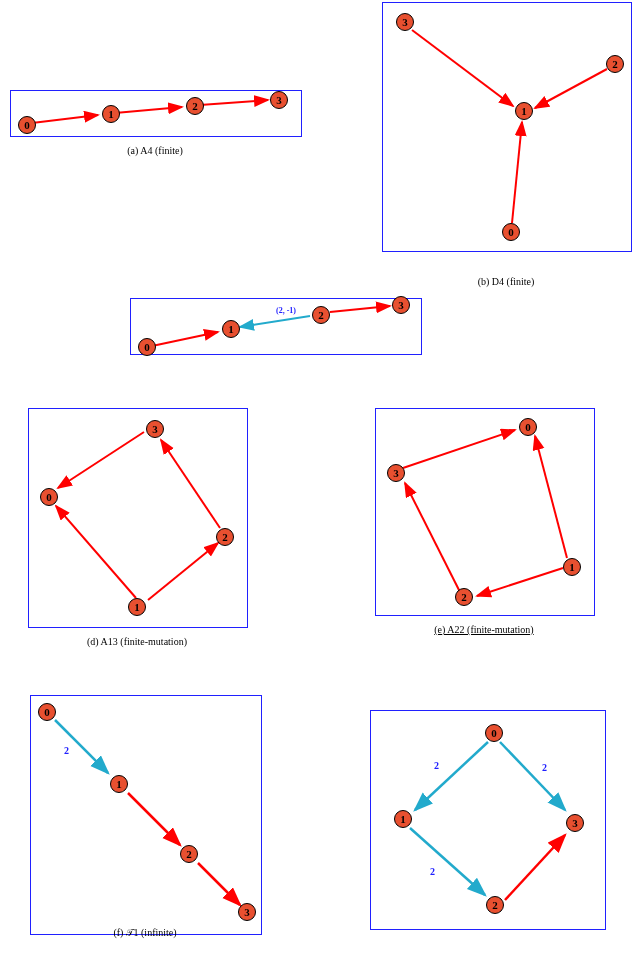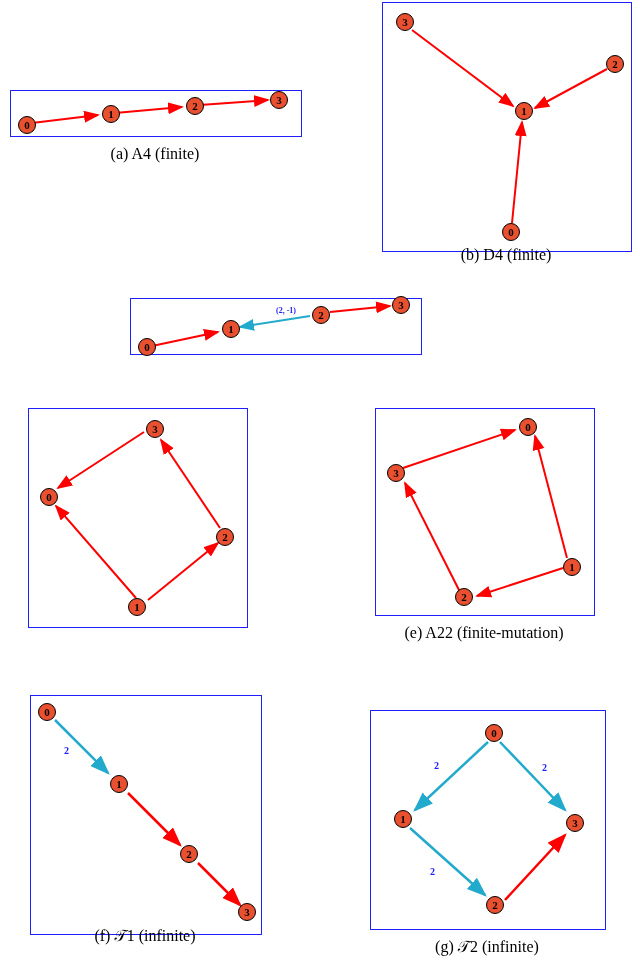--- a/index.html
+++ b/index.html
@@ -18,21 +18,21 @@
 }
 .box {
   border: 1.5px solid #2020ff;
   background: white;
   position: absolute;
 }
 .caption {
   position: absolute;
   width: 100%;
   text-align: center;
-  font-size: 16px;
+  font-size: 10px;
 }
 .node {
   position: absolute;
   width: 18px;
   height: 18px;
   border-radius: 50%;
   background: #e85030;
   border: 1.5px solid #000;
   display: flex;
   align-items: center;
@@ -86,21 +86,21 @@
   <div class="box" style="left:0; top:0; width:248px; height:248px;"></div>
   <svg class="edges" width="248" height="248">
     <line x1="130" y1="221" x2="140" y2="120" stroke="#f00" stroke-width="2" marker-end="url(#ar)"></line>
     <line x1="225" y1="67" x2="153" y2="106" stroke="#f00" stroke-width="2" marker-end="url(#ar)"></line>
     <line x1="30" y1="28" x2="131" y2="104" stroke="#f00" stroke-width="2" marker-end="url(#ar)"></line>
   </svg>
   <div class="node" style="left:120px; top:221px;">0</div>
   <div class="node" style="left:133px; top:100px;">1</div>
   <div class="node" style="left:224px; top:53px;">2</div>
   <div class="node" style="left:14px; top:11px;">3</div>
-  <div class="caption" style="top:244px;">(b) D4 (finite)</div>
+  <div class="caption" style="top:274px;">(b) D4 (finite)</div>
 </div>
 
 <div class="panel" style="left:130px; top:298px; width:290px; height:90px;">
   <div class="box" style="left:0; top:0; width:290px; height:55px;"></div>
   <svg class="edges" width="290" height="55">
     <line x1="22" y1="48" x2="88" y2="34" stroke="#f00" stroke-width="2" marker-end="url(#ar)"></line>
     <line x1="180" y1="18" x2="110" y2="29" stroke="#2ac" stroke-width="2" marker-end="url(#ac)"></line>
     <line x1="200" y1="14" x2="260" y2="8" stroke="#f00" stroke-width="2" marker-end="url(#ar)"></line>
   </svg>
   <div class="node" style="left:8px; top:40px;">0</div>
@@ -115,35 +115,36 @@
   <svg class="edges" width="218" height="218">
     <line x1="108" y1="190" x2="28" y2="98" stroke="#f00" stroke-width="2" marker-end="url(#ar)"></line>
     <line x1="120" y1="192" x2="190" y2="135" stroke="#f00" stroke-width="2" marker-end="url(#ar)"></line>
     <line x1="192" y1="120" x2="133" y2="32" stroke="#f00" stroke-width="2" marker-end="url(#ar)"></line>
     <line x1="116" y1="24" x2="30" y2="80" stroke="#f00" stroke-width="2" marker-end="url(#ar)"></line>
   </svg>
   <div class="node" style="left:12px; top:80px;">0</div>
   <div class="node" style="left:100px; top:190px;">1</div>
   <div class="node" style="left:188px; top:120px;">2</div>
   <div class="node" style="left:118px; top:12px;">3</div>
+  <div class="caption" style="top:228px;">(d) A13 (finite-mutation)</div>
 </div>
 
 <div class="panel" style="left:375px; top:408px; width:218px; height:250px;">
   <div class="box" style="left:0; top:0; width:218px; height:206px;"></div>
   <svg class="edges" width="218" height="206">
     <line x1="85" y1="184" x2="30" y2="75" stroke="#f00" stroke-width="2" marker-end="url(#ar)"></line>
     <line x1="28" y1="60" x2="140" y2="22" stroke="#f00" stroke-width="2" marker-end="url(#ar)"></line>
     <line x1="192" y1="150" x2="160" y2="28" stroke="#f00" stroke-width="2" marker-end="url(#ar)"></line>
     <line x1="188" y1="160" x2="102" y2="188" stroke="#f00" stroke-width="2" marker-end="url(#ar)"></line>
   </svg>
   <div class="node" style="left:144px; top:10px;">0</div>
   <div class="node" style="left:188px; top:150px;">1</div>
   <div class="node" style="left:80px; top:180px;">2</div>
   <div class="node" style="left:12px; top:56px;">3</div>
-  <div class="caption" style="top:216px;">(e) A22 (finite-mutation)</div>
+  <div class="caption" style="top:216px;text-decoration:underline;">(e) A22 (finite-mutation)</div>
 </div>
 
 <div class="panel" style="left:30px; top:695px; width:230px; height:270px;">
   <div class="box" style="left:0; top:0; width:230px; height:238px;"></div>
   <svg class="edges" width="230" height="238">
     <line x1="25" y1="25" x2="78" y2="78" stroke="#2ac" stroke-width="2.5" marker-end="url(#ac)"></line>
     <line x1="98" y1="98" x2="150" y2="150" stroke="#f00" stroke-width="2.5" marker-end="url(#ar)"></line>
     <line x1="168" y1="168" x2="210" y2="210" stroke="#f00" stroke-width="2.5" marker-end="url(#ar)"></line>
   </svg>
   <div class="node" style="left:8px; top:8px;">0</div>
@@ -162,14 +163,13 @@
     <line x1="130" y1="32" x2="195" y2="100" stroke="#2ac" stroke-width="2.5" marker-end="url(#ac)"></line>
     <line x1="135" y1="190" x2="195" y2="125" stroke="#f00" stroke-width="2.5" marker-end="url(#ar)"></line>
   </svg>
   <div class="node" style="left:115px; top:14px;">0</div>
   <div class="node" style="left:24px; top:100px;">1</div>
   <div class="node" style="left:116px; top:186px;">2</div>
   <div class="node" style="left:196px; top:104px;">3</div>
   <div class="elabel" style="left:64px; top:50px;">2</div>
   <div class="elabel" style="left:60px; top:156px;">2</div>
   <div class="elabel" style="left:172px; top:52px;">2</div>
-  <div class="caption" style="top:228px;">(g) 𝒯2 (infinite)</div>
 </div>
 
 </body></html>

